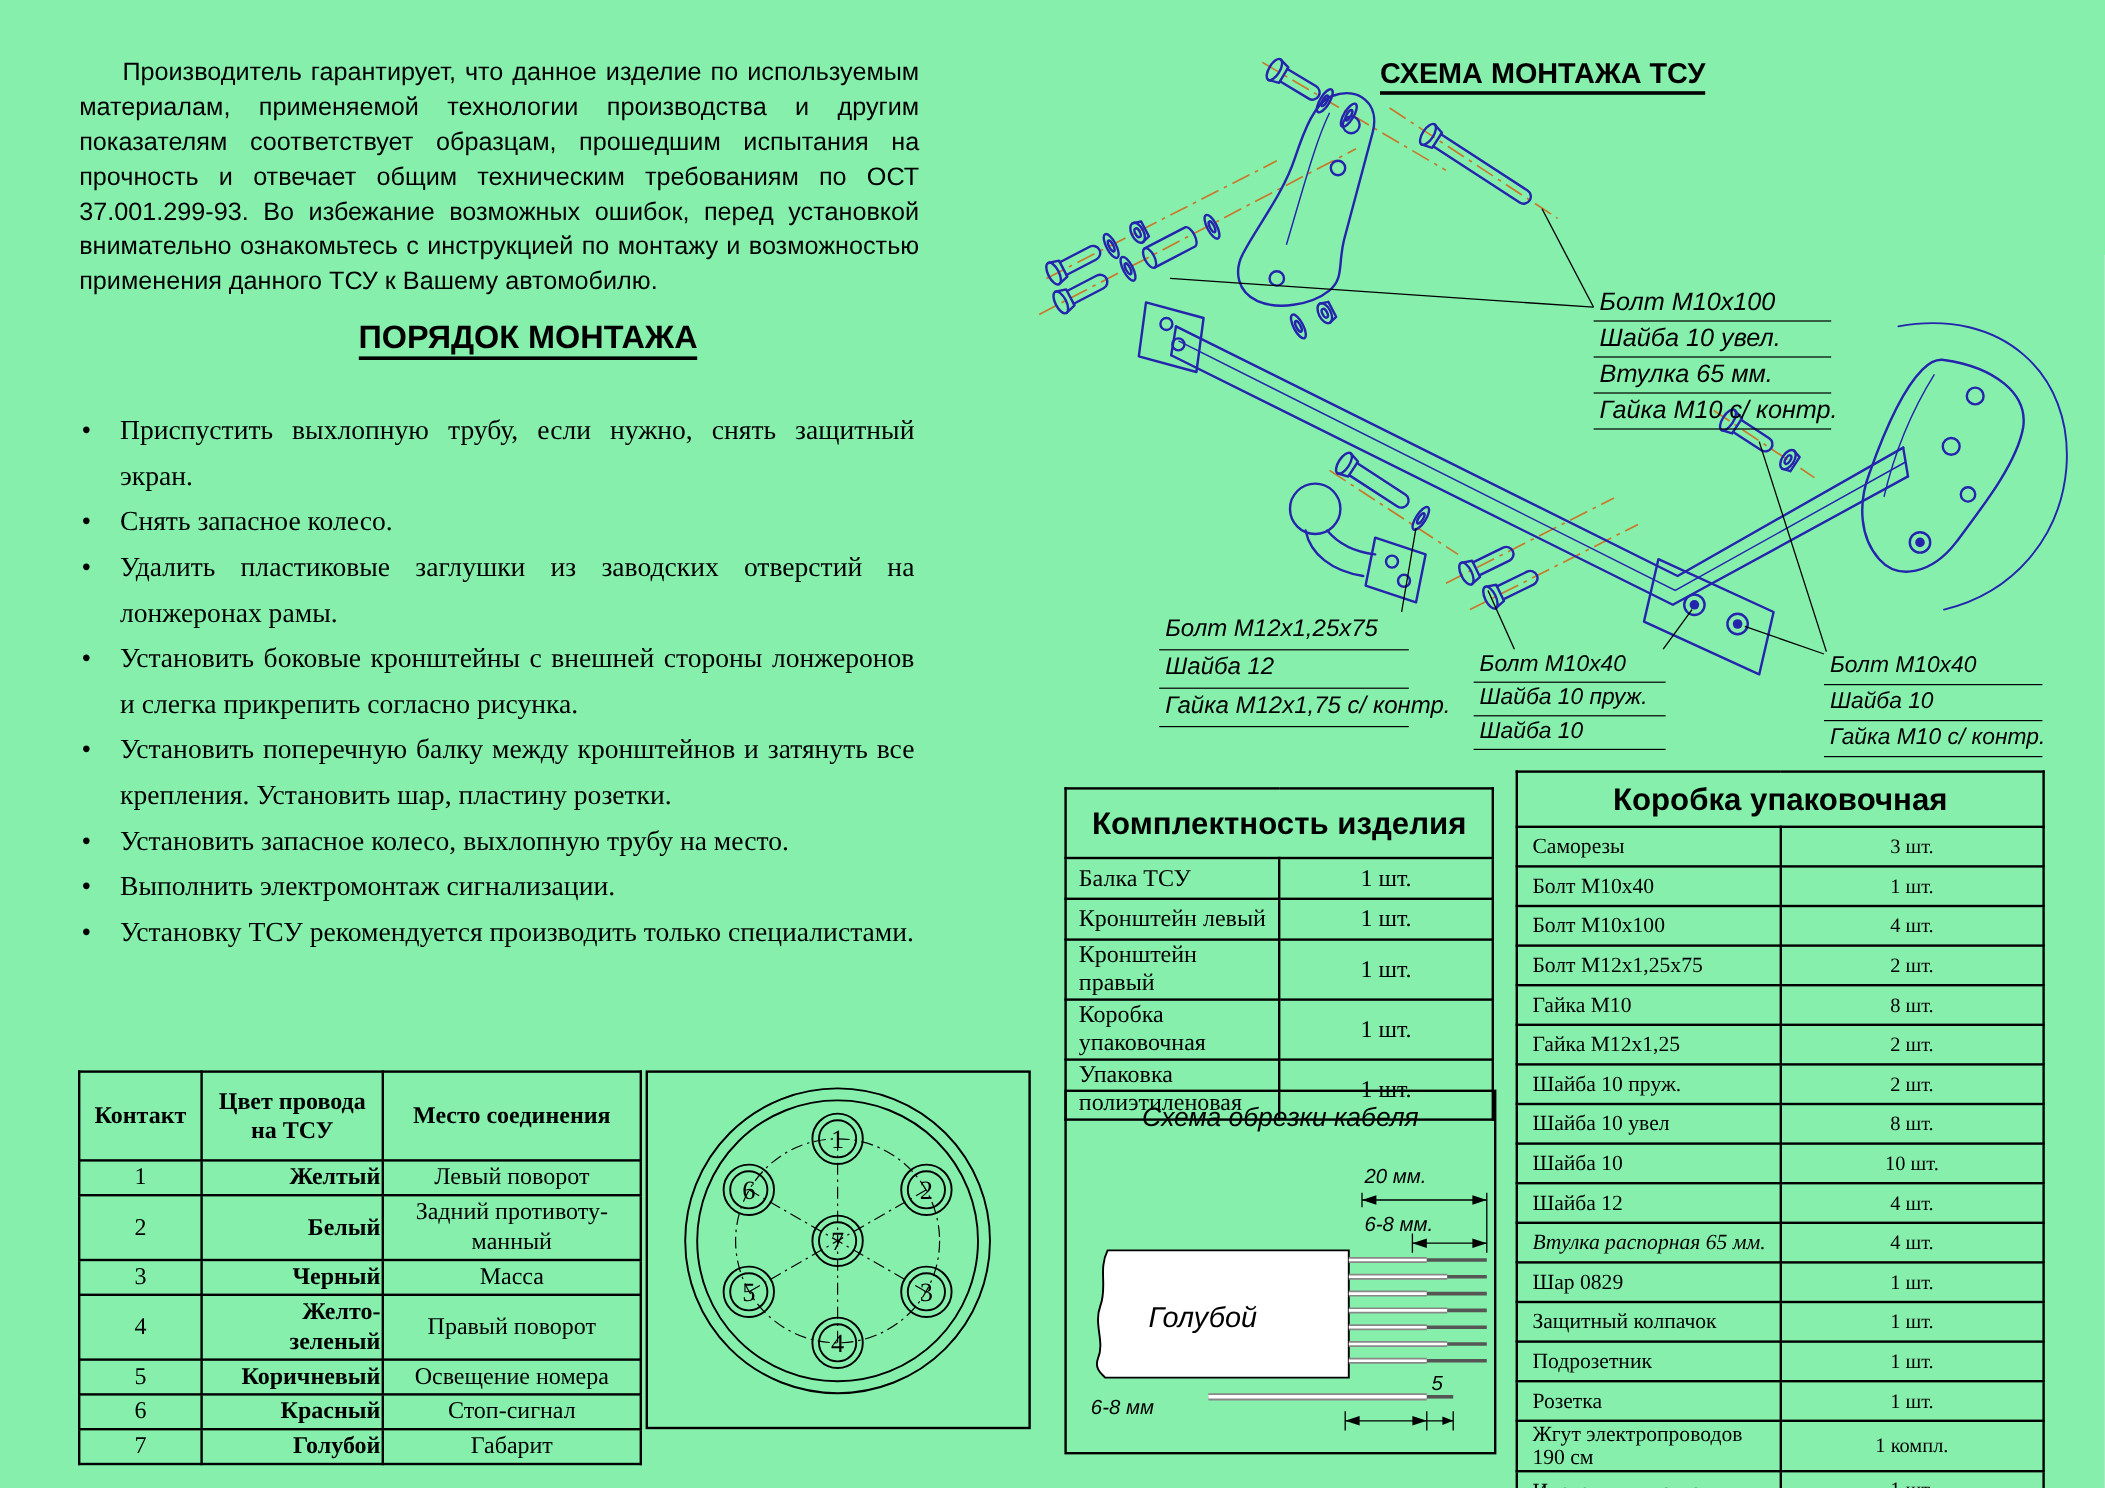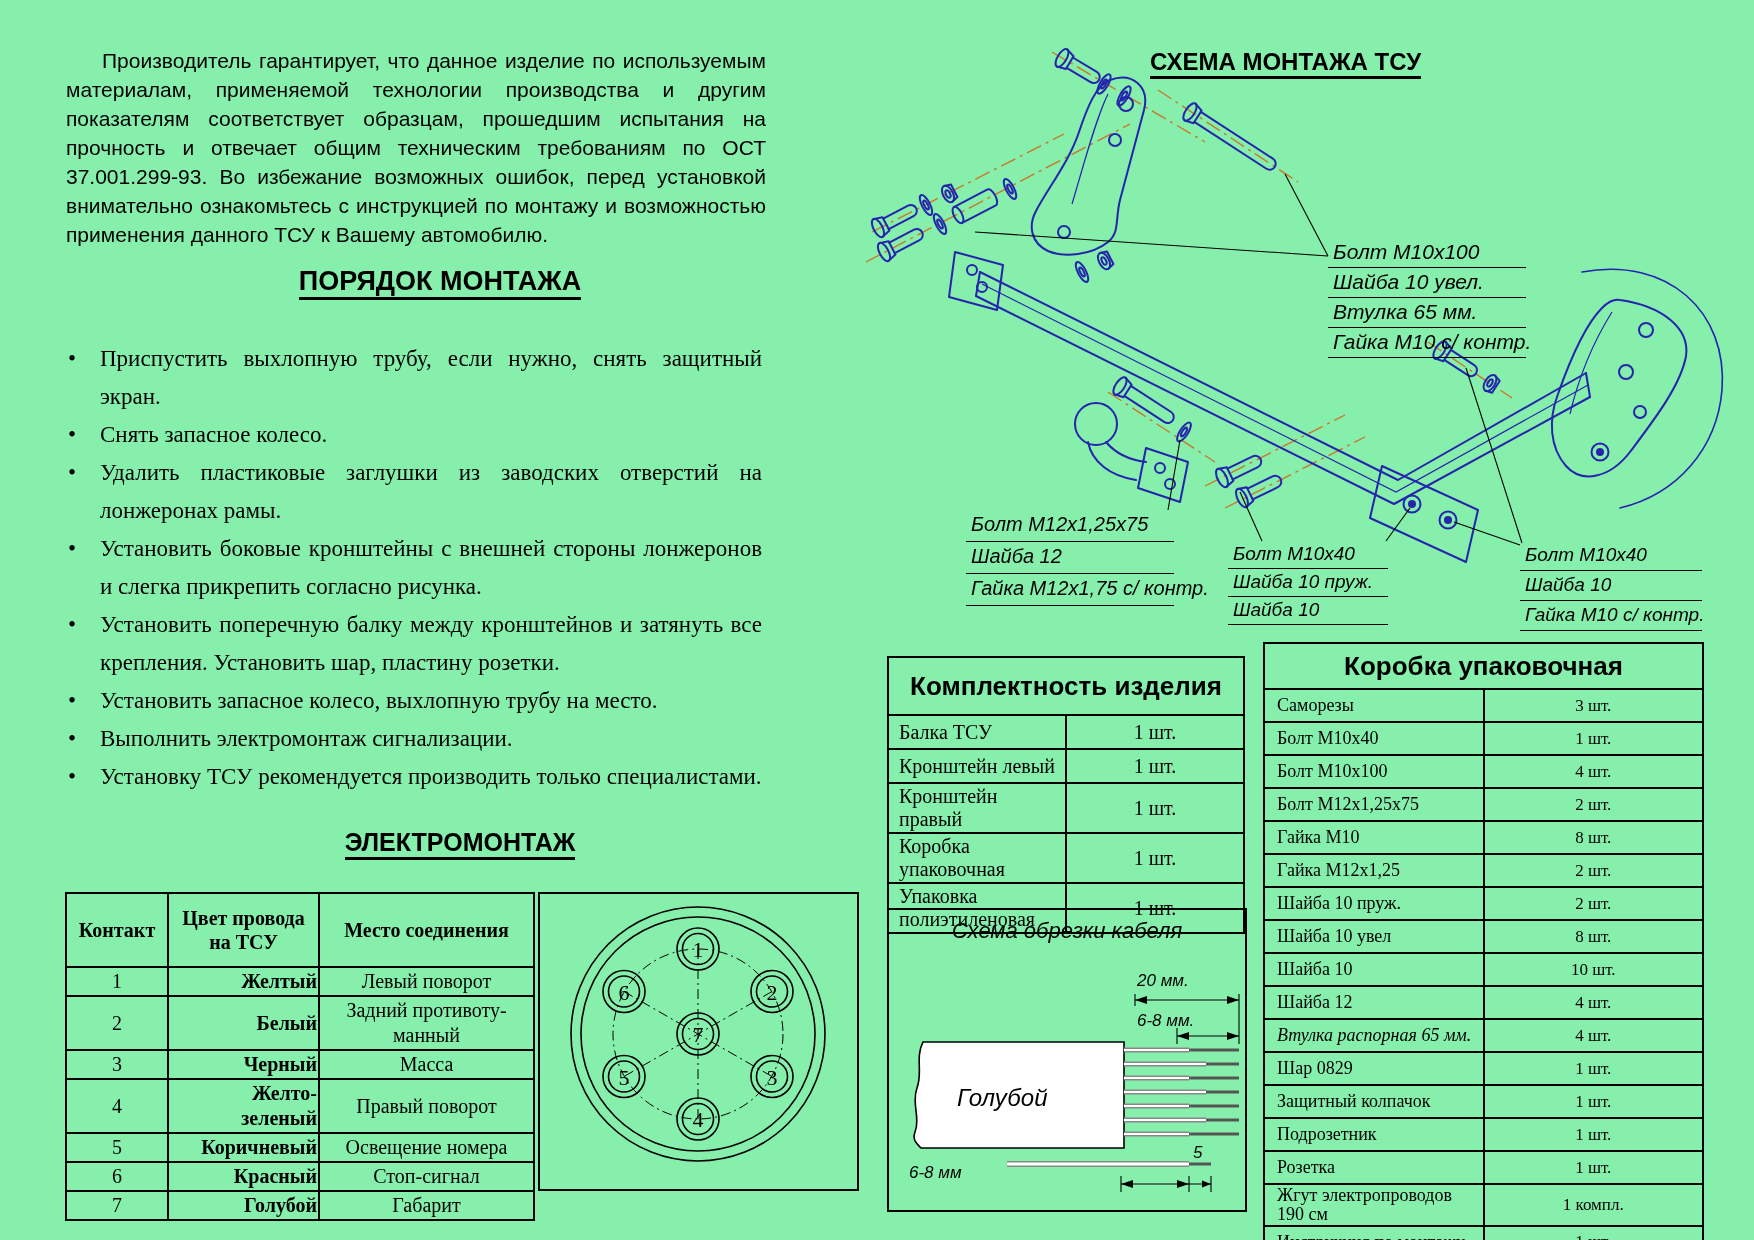--- a/index.html
+++ b/index.html
@@ -363,23 +363,20 @@
             <td class="qt">1 компл.</td>
           </tr>
       <tr>
             <td class="nm">Инструкция по монтажу</td>
             <td class="qt">1 шт.</td>
           </tr>
     </tbody>
       </table>
   </div>
 
-  <div id="electro-title" class="abs sans b">
-    <span class="u">ЭЛЕКТРОМОНТАЖ</span>
-  </div>
   <div id="electro-table" class="abs">
     <table>
       <colgroup>
           <col class="c1">
           <col class="c2">
           <col class="c3">
         </colgroup>
       <tbody>
           <tr>
         <th>Контакт</th>

